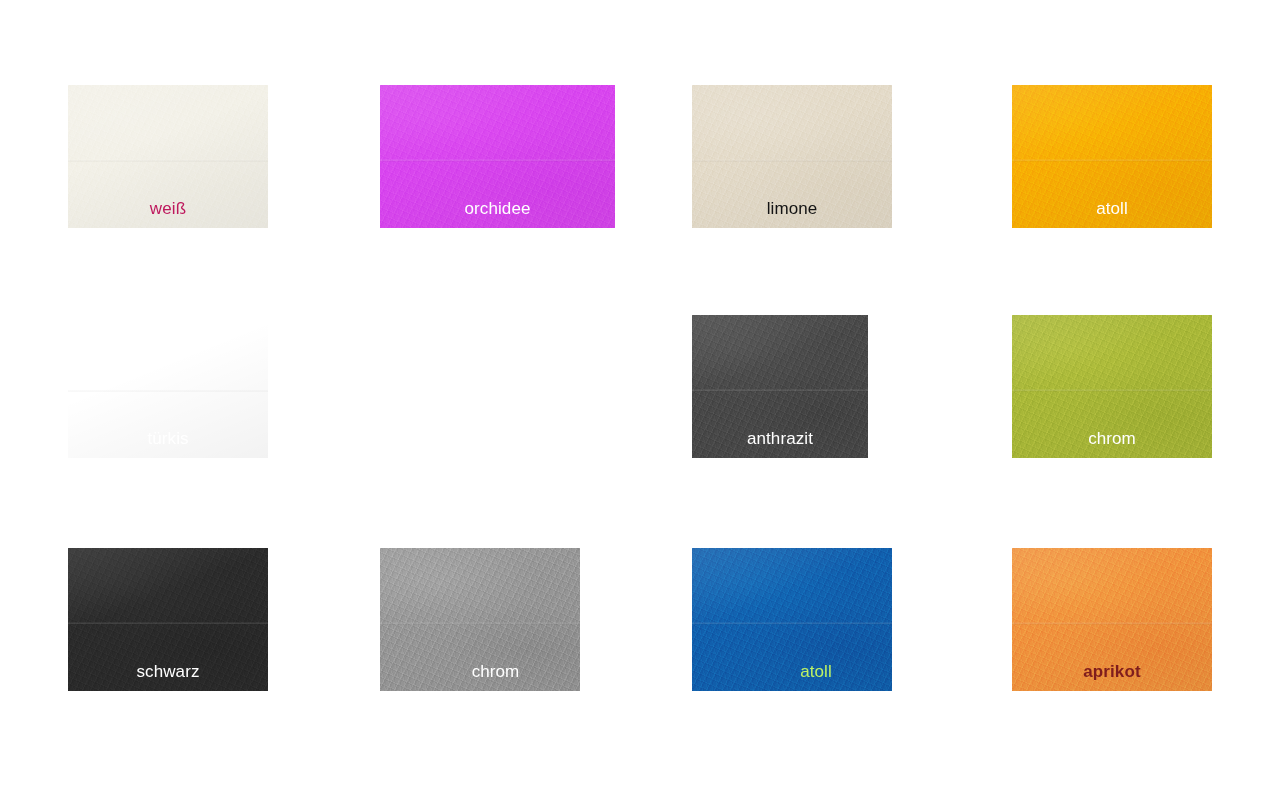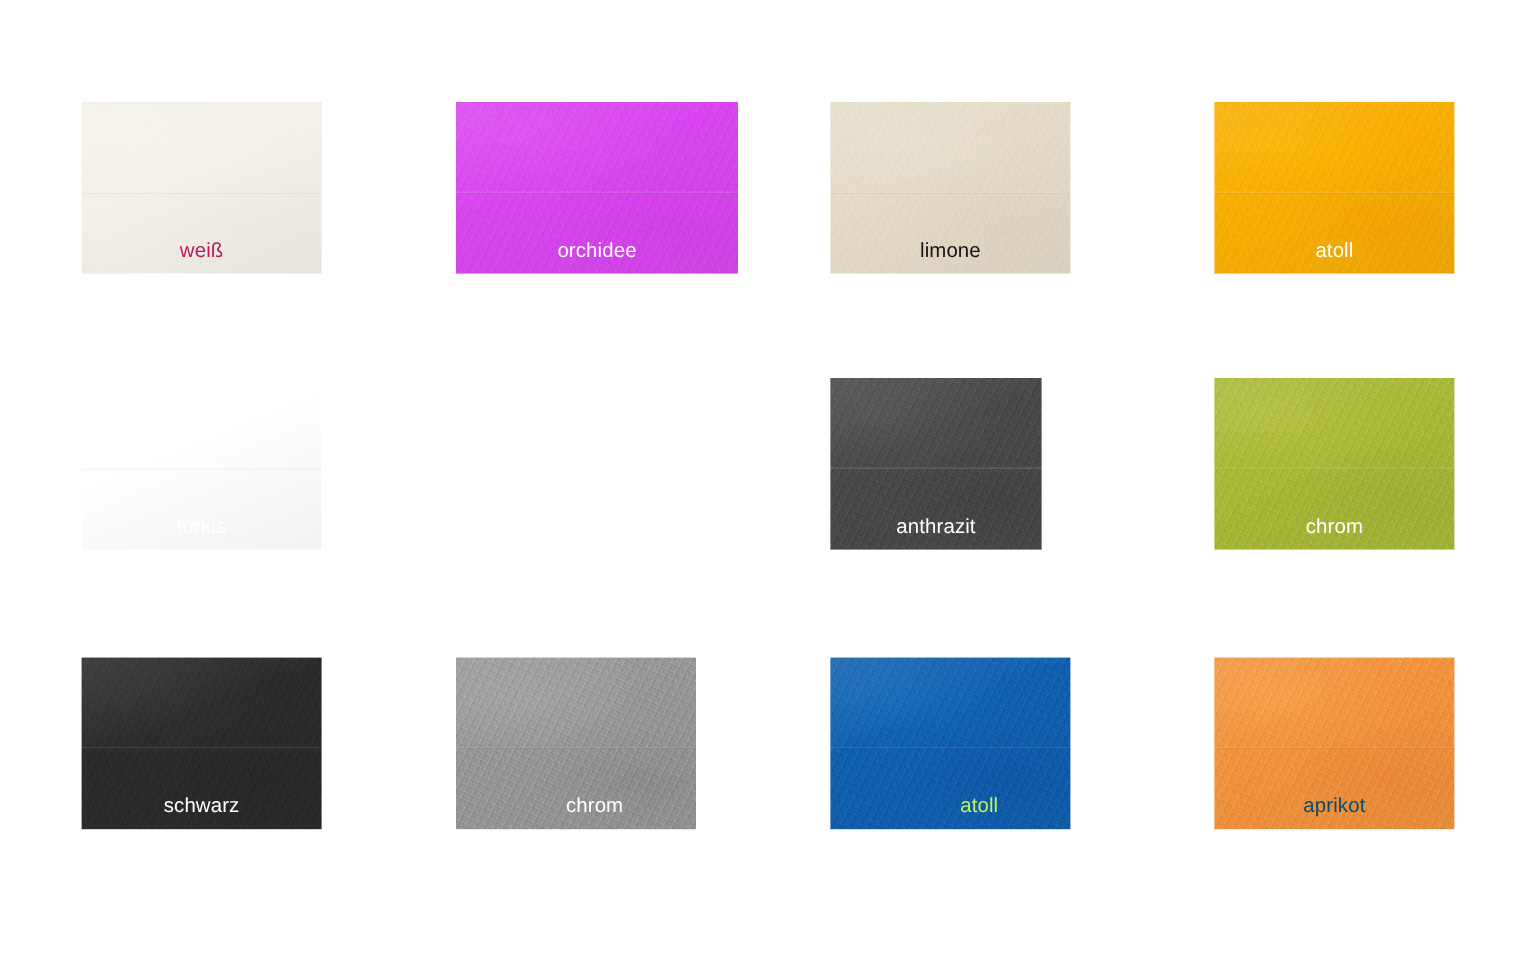--- a/index.html
+++ b/index.html
@@ -143,15 +143,15 @@
     <div class="swatch" style="left: 692px; top: 548px; width: 200px; height: 143px; background-color: rgb(17, 96, 174);">
       <div class="grain"></div>
       <div class="crease"></div>
       <div class="sheen"></div>
       <div class="swatch-label light" style="color: #bef264; padding-left: 48px;">atoll</div>
     </div>
     <div class="swatch" style="left: 1012px; top: 548px; width: 200px; height: 143px; background-color: rgb(241, 147, 61);">
       <div class="grain"></div>
       <div class="crease"></div>
       <div class="sheen"></div>
-      <div class="swatch-label light" style="color: #0c4a6e;">aprikot</div>
+      <div class="swatch-label light" style="color: #7f1d1d; font-weight: bold;">aprikot</div>
     </div>
   </div>
 
 </body></html>

